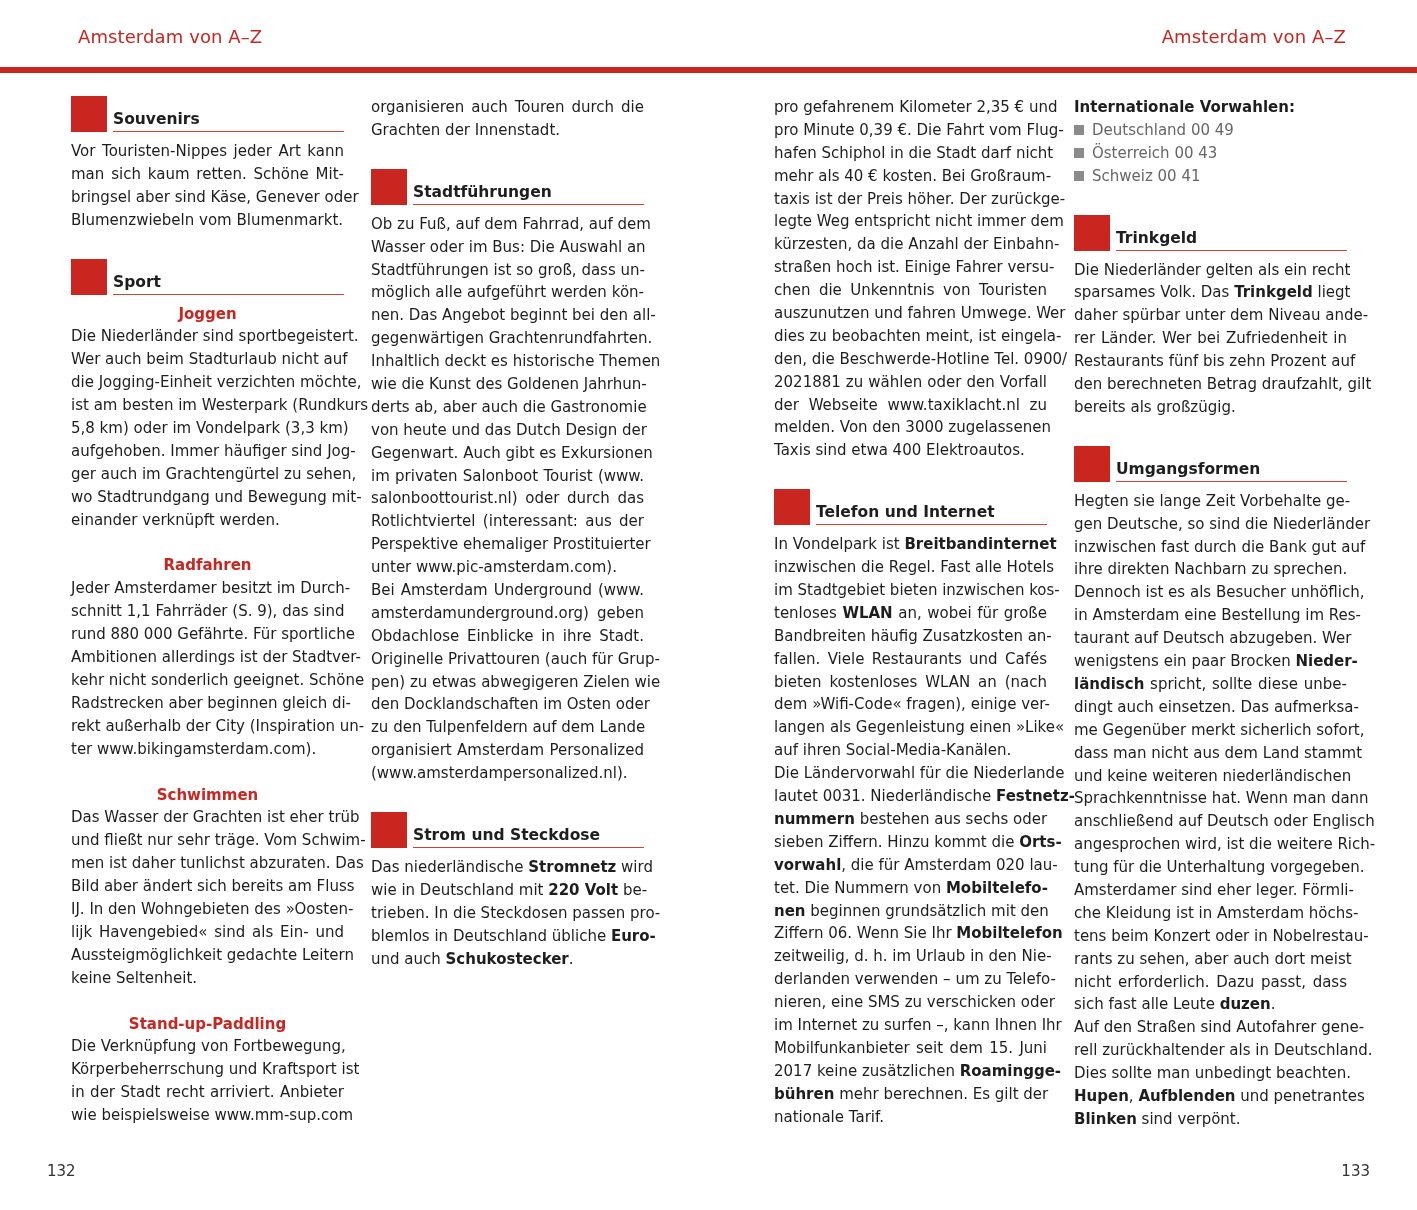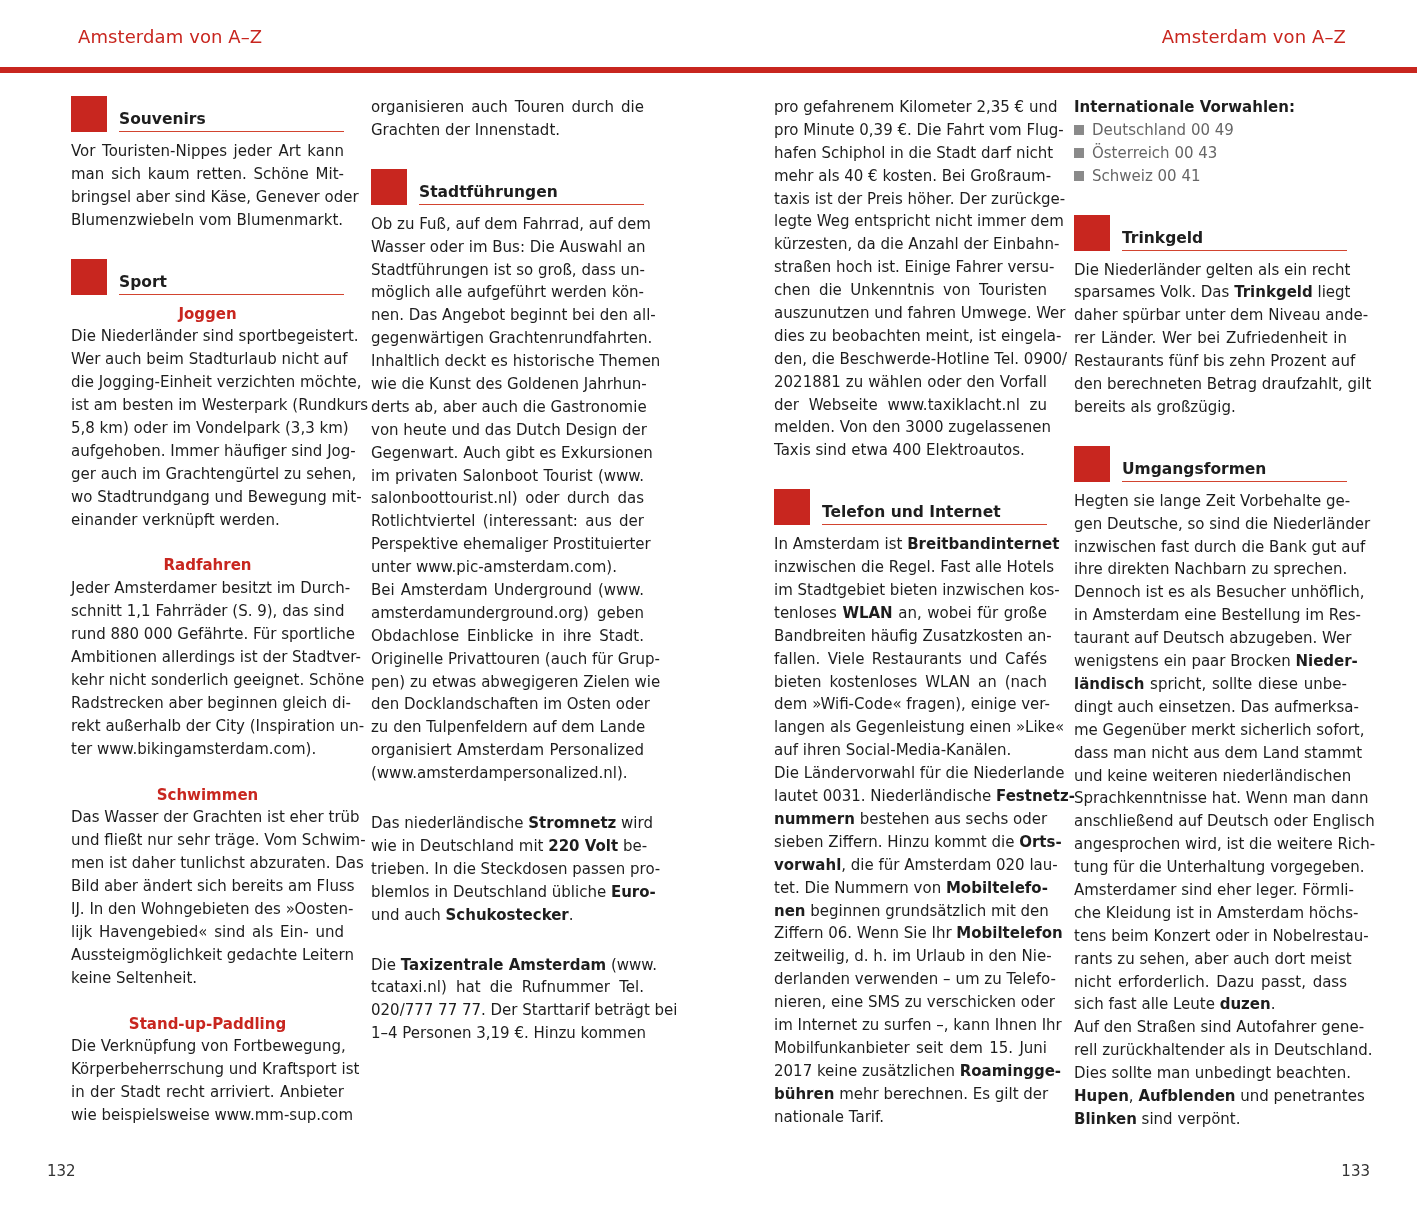--- a/index.html
+++ b/index.html
@@ -5,21 +5,21 @@
   html,body{margin:0;padding:0;background:#fff;}
   body{width:1417px;height:1210px;position:relative;overflow:hidden;font-family:"DejaVu Sans","Liberation Sans",sans-serif;color:#1e1e1e;}
   .running{position:absolute;top:26px;font-size:18px;color:#c8261f;letter-spacing:0.1px;margin-left:7px;}
   .running.left{left:71px;}
   .running.right{right:71px;}
   .rule{position:absolute;top:67px;left:0;width:1417px;height:6px;background:#c8261f;}
   .col{position:absolute;top:96px;width:273px;font-size:15px;line-height:22.9px;}
   .c1{left:71px;} .c2{left:371px;} .c3{left:774px;} .c4{left:1074px;}
   .sec{display:flex;align-items:flex-end;height:36px;margin-top:0;margin-bottom:8px;}
   .sec .sq{width:36px;height:36px;background:#c8261f;flex:none;}
-  .sec .st{flex:1;margin-left:12px;border-bottom:1.5px solid #d2442f;font-weight:bold;font-size:15.5px;padding:0 0 2px 0;line-height:20px;}
+  .sec .st{flex:1;margin-left:6px;border-bottom:1.5px solid #d2442f;font-weight:bold;font-size:15.5px;padding:0 0 2px 0;line-height:20px;}
   .sub{color:#c8261f;font-weight:bold;text-align:center;}
   .ln{display:block;text-align:justify;text-align-last:justify;white-space:nowrap;height:22.9px;}
   .ln.last{text-align-last:left;}
   .gap{height:23px;}
   .gap2{height:27px;}
   b{font-weight:bold;}
   .bhead{font-weight:bold;}
   .bul{display:flex;align-items:center;color:#666;height:22.9px;}
   .bul .bx{width:10px;height:10px;background:#8a8a8a;margin-right:8px;flex:none;}
   .pnum{position:absolute;top:1162px;font-size:15px;color:#333;}
@@ -125,34 +125,32 @@
     <span class="ln">amsterdamunderground.org) geben</span>
     <span class="ln">Obdachlose Einblicke in ihre Stadt.</span>
     <span class="ln">Originelle Privattouren (auch für Grup-</span>
     <span class="ln">pen) zu etwas abwegigeren Zielen wie</span>
     <span class="ln">den Docklandschaften im Osten oder</span>
     <span class="ln">zu den Tulpenfeldern auf dem Lande</span>
     <span class="ln">organisiert Amsterdam Personalized</span>
     <span class="ln last">(www.amsterdampersonalized.nl).</span>
   </div>
   <div class="gap2"></div>
+  <div class="sec">
+    <div class="sq"></div>
+    <div class="st">Strom und Steckdose</div>
+  </div>
   <div>
     <span class="ln"><span>Das niederländische </span><b>Stromnetz</b><span> wird</span></span>
     <span class="ln"><span>wie in Deutschland mit </span><b>220 Volt</b><span> be-</span></span>
     <span class="ln">trieben. In die Steckdosen passen pro-</span>
     <span class="ln"><span>blemlos in Deutschland übliche </span><b>Euro-</b></span>
     <span class="ln last"><span>und auch </span><b>Schukostecker</b><span>.</span></span>
   </div>
   <div class="gap2"></div>
-  <div>
-    <span class="ln"><span>Die </span><b>Taxizentrale Amsterdam</b><span> (www.</span></span>
-    <span class="ln">tcataxi.nl) hat die Rufnummer Tel.</span>
-    <span class="ln">020/777 77 77. Der Starttarif beträgt bei</span>
-    <span class="ln">1–4 Personen 3,19 €. Hinzu kommen</span>
-  </div>
 </div>
 
 <div class="col c3">
   <div>
     <span class="ln">pro gefahrenem Kilometer 2,35 € und</span>
     <span class="ln">pro Minute 0,39 €. Die Fahrt vom Flug-</span>
     <span class="ln">hafen Schiphol in die Stadt darf nicht</span>
     <span class="ln">mehr als 40 € kosten. Bei Großraum-</span>
     <span class="ln">taxis ist der Preis höher. Der zurückge-</span>
     <span class="ln">legte Weg entspricht nicht immer dem</span>
@@ -166,21 +164,21 @@
     <span class="ln">der Webseite www.taxiklacht.nl zu</span>
     <span class="ln">melden. Von den 3000 zugelassenen</span>
     <span class="ln last">Taxis sind etwa 400 Elektroautos.</span>
   </div>
   <div class="gap2"></div>
   <div class="sec">
     <div class="sq"></div>
     <div class="st">Telefon und Internet</div>
   </div>
   <div>
-    <span class="ln"><span>In Amsterdam ist </span><b>Breitbandinternet</b></span>
+    <span class="ln"><span>In Vondelpark ist </span><b>Breitbandinternet</b></span>
     <span class="ln">inzwischen die Regel. Fast alle Hotels</span>
     <span class="ln">im Stadtgebiet bieten inzwischen kos-</span>
     <span class="ln"><span>tenloses </span><b>WLAN</b><span> an, wobei für große</span></span>
     <span class="ln">Bandbreiten häufig Zusatzkosten an-</span>
     <span class="ln">fallen. Viele Restaurants und Cafés</span>
     <span class="ln">bieten kostenloses WLAN an (nach</span>
     <span class="ln">dem »Wifi-Code« fragen), einige ver-</span>
     <span class="ln">langen als Gegenleistung einen »Like«</span>
     <span class="ln last">auf ihren Social-Media-Kanälen.</span>
     <span class="ln">Die Ländervorwahl für die Niederlande</span>

